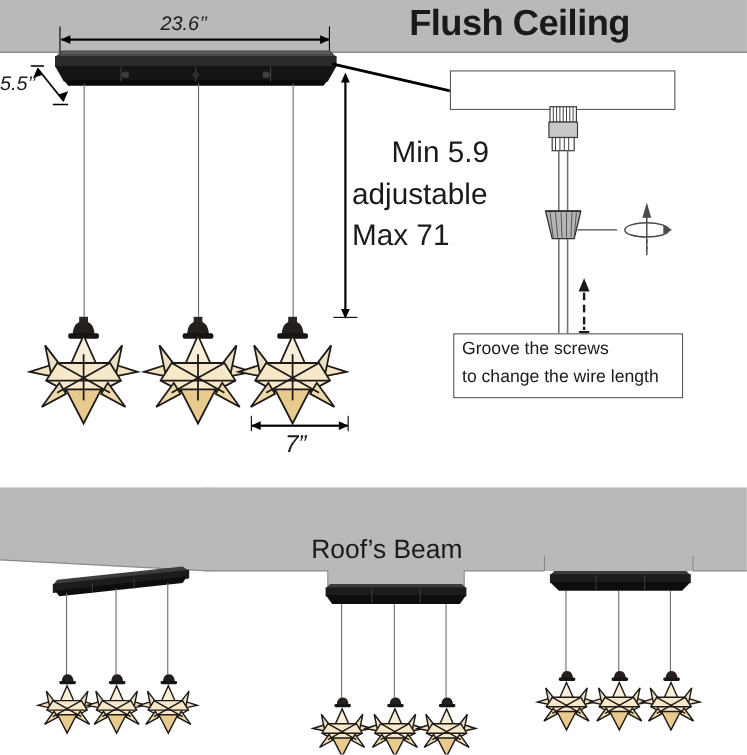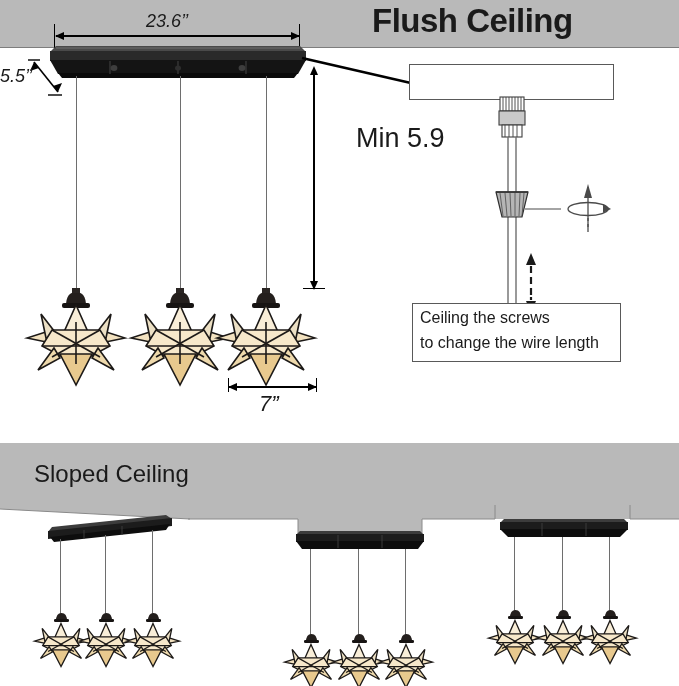--- a/index.html
+++ b/index.html
@@ -86,20 +86,22 @@
   <div class="wire" style="left:76px;top:76px;height:214px;"></div>
   <div class="wire" style="left:180px;top:76px;height:214px;"></div>
   <div class="wire" style="left:266px;top:76px;height:214px;"></div>
 
   <div class="dim-line dim-v" style="left:313px;top:72px;height:213px;"></div>
   <div class="arrow ar-up" style="left:310px;top:66px;"></div>
   <div class="arrow ar-down" style="left:310px;top:281px;"></div>
   <div class="ext" style="left:303px;top:288px;width:22px;height:1.4px;"></div>
 
   <div class="big-text" style="left:320px;top:123px;font-size:27px;margin-left:36px;">Min 5.9</div>
+  <div class="big-text" style="left:320px;top:161px;font-size:27px;">adjustable</div>
+  <div class="big-text" style="left:320px;top:199px;font-size:27px;">Max 71</div>
 
   <div class="pendant" style="left:24px;top:288px;width:104px;height:96px;">
     <svg style="position:absolute;left:34px;top:0;" width="36" height="20" viewBox="0 0 36 20">
       <path d="M8 18 Q8 4 18 4 Q28 4 28 18 Z" fill="#241f1d"></path>
       <rect x="4" y="15" width="28" height="5" rx="2" fill="#171413"></rect>
       <rect x="14" y="0" width="8" height="5" fill="#2a2523"></rect>
     </svg>
     <svg class="star" style="top:14px;" width="104" height="86" viewBox="0 0 104 86">
       <g>
         <polygon points="52,3 64,30 40,30" fill="#f9eed8" stroke="#1c1917" stroke-width="1.6"></polygon>
@@ -235,21 +237,21 @@
     <polygon points="7,60 2,48 12,48" fill="#1a1a1a"></polygon>
     <g stroke="#1a1a1a" stroke-width="2.2">
       <line x1="7" y1="13" x2="7" y2="20"></line>
         <line x1="7" y1="24" x2="7" y2="31"></line>
       <line x1="7" y1="35" x2="7" y2="42"></line>
         <line x1="7" y1="44" x2="7" y2="47"></line>
     </g>
   </svg>
 
   <div class="box" style="left:412px;top:303px;width:209px;height:59px;"></div>
-  <div class="note-text" style="left:420px;top:309px;font-size:16px;">Ceiling the screws</div>
+  <div class="note-text" style="left:420px;top:309px;font-size:16px;">Groove the screws</div>
   <div class="note-text" style="left:420px;top:334px;font-size:16px;">to change the wire length</div>
 </div>
 
 <div id="panel-gap"></div>
 
 <div class="panel" id="bottom-panel">
 
   <svg style="position:absolute;left:0;top:0;" width="679" height="120" viewBox="0 0 679 120">
     <path d="M0 0 H679 V76 H630 V76 H545 V62 H495 V62 H495 V76 H430 V62 H420 V62
              H420 V76 H300 V76 H300 V62 H300 V76 H190 V76 H190 V76 H0 Z" fill="none"></path>
@@ -272,21 +274,21 @@
     <line x1="298" y1="93" x2="422" y2="93" stroke="#8a8a8a" stroke-width="1"></line>
     <line x1="298" y1="76" x2="298" y2="93" stroke="#8a8a8a" stroke-width="1"></line>
     <line x1="422" y1="76" x2="422" y2="93" stroke="#8a8a8a" stroke-width="1"></line>
 
     <rect x="495" y="62" width="135" height="0.1" fill="none"></rect>
     <line x1="495" y1="62" x2="630" y2="62" stroke="#b9b9b9" stroke-width="1"></line>
     <line x1="495" y1="62" x2="495" y2="76" stroke="#8a8a8a" stroke-width="1"></line>
     <line x1="630" y1="62" x2="630" y2="76" stroke="#8a8a8a" stroke-width="1"></line>
   </svg>
 
-  <div style="position:absolute;left:34px;top:17px;font-size:24px;white-space:nowrap;">Sloped Ceiling</div>
+  <div style="position:absolute;left:283px;top:43px;font-size:24px;white-space:nowrap;">Roof’s Beam</div>
 
   <svg style="position:absolute;left:44px;top:72px;" width="128" height="28" viewBox="0 0 128 28">
     <polygon points="8,12 122,0 128,4 4,17" fill="#3c3c3c"></polygon>
     <polygon points="4,16 128,3 128,11 4,24" fill="#1c1c1c"></polygon>
     <polygon points="6,22 126,9 122,15 10,27" fill="#0d0d0d"></polygon>
     <line x1="40" y1="15" x2="40" y2="24" stroke="#3a3a3a" stroke-width="1"></line>
     <line x1="78" y1="11" x2="78" y2="20" stroke="#3a3a3a" stroke-width="1"></line>
   </svg>
   <div class="wire" style="left:60px;top:96px;height:77px;"></div>
   <div class="wire" style="left:105px;top:92px;height:81px;"></div>

